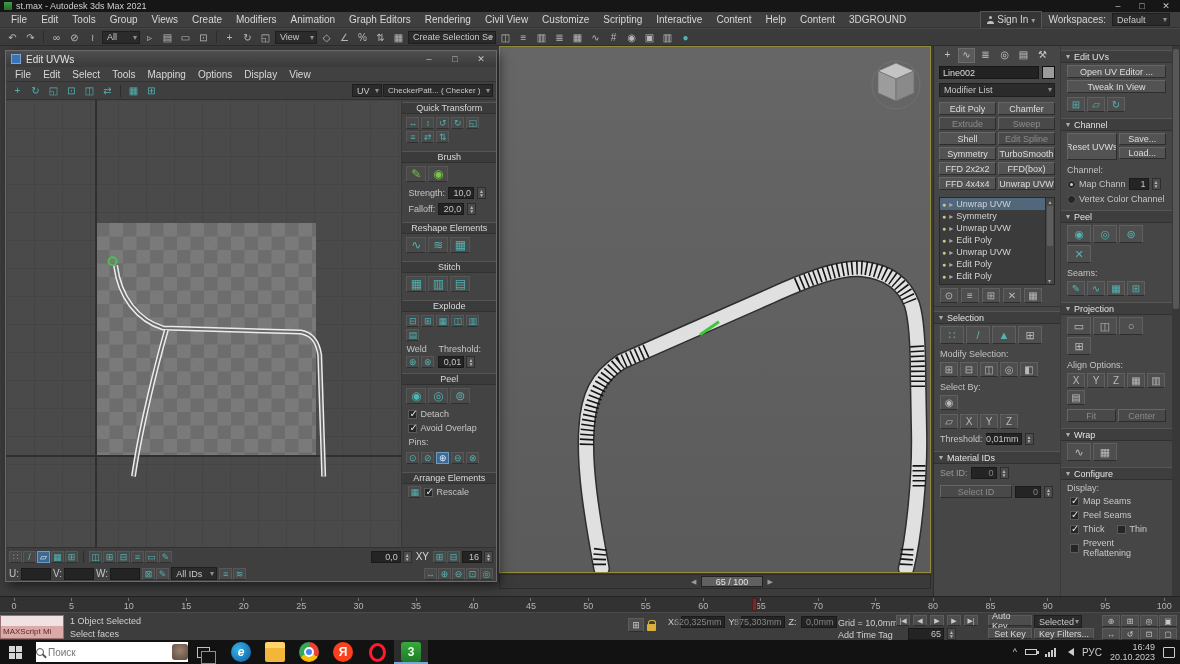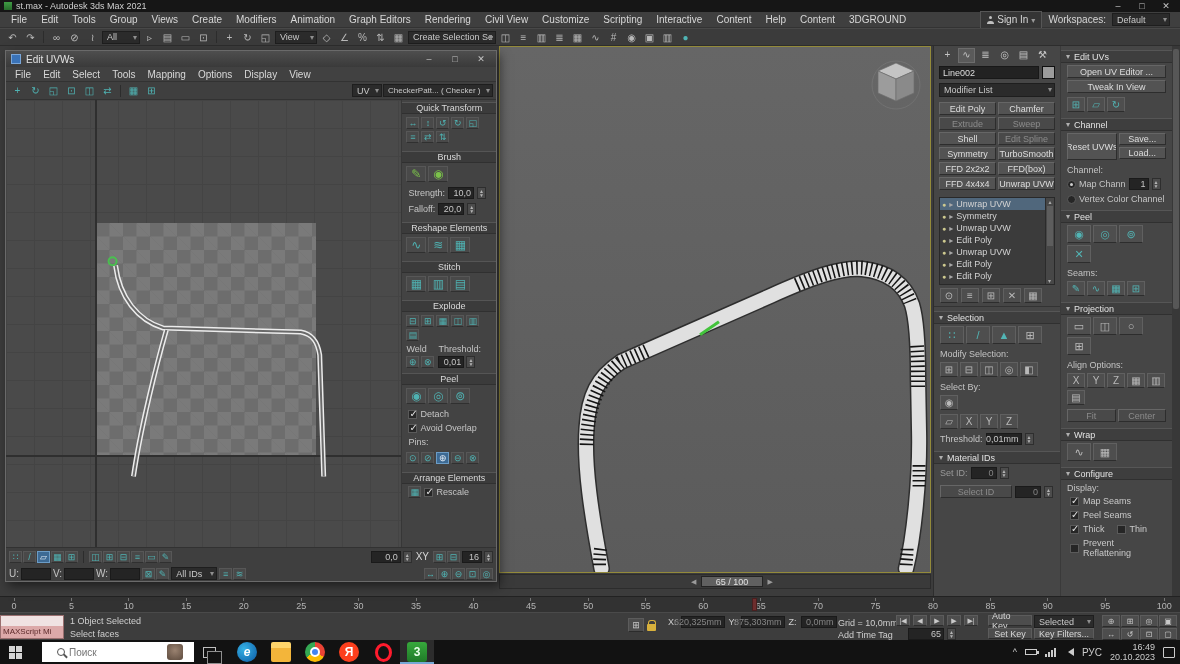--- a/index.html
+++ b/index.html
@@ -3,21 +3,21 @@
 <meta charset="utf-8">
 <style>
 *{margin:0;padding:0;box-sizing:border-box;font-family:"Liberation Sans",sans-serif;user-select:none}
 body{width:1180px;height:664px;position:relative;background:#3c3c3c;overflow:hidden;font-size:10px;color:#d6d6d6}
 
 .sep{width:1px;height:12px;background:#2c2c2c;margin:0 3px;flex:none}
 .flex-spacer{flex:1}
 .dd{background:#2b2b2b;border:1px solid #1e1e1e;height:14px;display:inline-flex;align-items:center;padding:0 13px 0 4px;position:relative;color:#c9c9c9;white-space:nowrap;overflow:hidden}
 .dd::after{content:"▾";position:absolute;right:2px;top:1px;font-size:8px;color:#8f8f8f}
 .dd.small{height:13px;font-size:9px}
-.w30{width:30px}.w38{width:38px}.w42{width:42px}.w46{width:46px}.w60{width:60px}.w88{width:88px}.w110{width:110px}
+.w30{width:30px}.w38{width:38px}.w42{width:42px}.w46{width:46px}.w60{width:48px}.w88{width:88px}.w110{width:110px}
 .numfield{background:#242424;border:1px solid #1a1a1a;height:12px;display:inline-flex;align-items:center;justify-content:flex-end;padding:0 2px;color:#c7c7c7;font-size:9px;flex:none}
 .numfield.dim{color:#858585}
 .nw20{width:20px}.nw26{width:26px}.nw30{width:30px}.nw36{width:36px}.nw44{width:44px}
 .spin{display:inline-flex;flex-direction:column;align-items:center;justify-content:center;width:9px;height:12px;background:#4c4c4c;border:1px solid #2e2e2e;font-size:5px;line-height:4px;color:#b5b5b5;flex:none}
 .spin::before{content:"▲"}.spin::after{content:"▼"}
 .cb{width:9px;height:9px;background:#262626;border:1px solid #5a5a5a;display:inline-block;position:relative;flex:none}
 .cb.on::after{content:"✓";position:absolute;left:0;top:-3px;font-size:10px;color:#e2e2e2}
 .rb{width:9px;height:9px;border-radius:50%;background:#262626;border:1px solid #5a5a5a;position:relative;flex:none}
 .rb.on::after{content:"";position:absolute;inset:2px;border-radius:50%;background:#cdcdcd}
 .wbtn{width:12px;text-align:center;color:#c4c4c4;font-size:9px;cursor:default}
@@ -135,21 +135,21 @@
 .sb-btnw{height:11px;background:#4d4d4d;border:1px solid #5c5c5c;border-bottom-color:#2c2c2c;display:inline-flex;align-items:center;justify-content:center;font-size:9px;color:#d6d6d6;padding:0 3px}
 .lock{width:9px;height:7px;background:#d8b13c;border-radius:1px;position:relative;margin-top:4px}
 .lock::before{content:"";position:absolute;top:-4px;left:1px;width:6px;height:5px;border:1.5px solid #d8b13c;border-bottom:none;border-radius:3px 3px 0 0}
 .coords{display:flex;gap:4px;align-items:center}
 .navgrid{position:absolute;left:1102px;top:2px;display:grid;grid-template-columns:repeat(4,18px);gap:1px}
 
 .taskbar{position:absolute;left:0;top:640px;width:1180px;height:24px;background:#121212;display:flex;align-items:center;z-index:9}
 .start{width:30px;height:24px;display:flex;align-items:center;justify-content:center}
 .win-logo{display:grid;grid-template-columns:6px 6px;grid-template-rows:6px 6px;gap:1px}
 .win-logo i{background:#d5d5d5}
-.search{width:152px;height:20px;background:#fff;display:flex;align-items:center;padding:0 15px;gap:4px;margin-left:12px}
+.search{width:152px;height:20px;background:#fff;display:flex;align-items:center;padding:0 0;gap:4px;margin-left:6px}
 .mag{width:8px;height:8px;border:1.5px solid #555;border-radius:50%;position:relative;flex:none}
 .mag::after{content:"";position:absolute;width:5px;height:1.5px;background:#555;transform:rotate(45deg);right:-4px;bottom:-1px}
 .search input{border:none;outline:none;background:transparent;width:94px;font-size:10px;color:#333;font-family:"Liberation Sans",sans-serif}
 .search input::placeholder{color:#757575}
 .mascot{margin-left:auto;width:16px;height:16px;border-radius:3px;background:radial-gradient(circle at 50% 40%,#9a8270,#5c4a3d);flex:none}
 .taskview{width:30px;height:24px;display:flex;align-items:center;justify-content:center}
 .tv-icon{width:13px;height:11px;border:1px solid #bfbfbf;position:relative}
 .tv-icon::after{content:"";position:absolute;left:3px;top:3px;width:13px;height:11px;border:1px solid #8f8f8f;background:#121212}
 .apps{display:flex;margin-left:6px}
 .appbtn{width:34px;height:24px;display:flex;align-items:center;justify-content:center}

